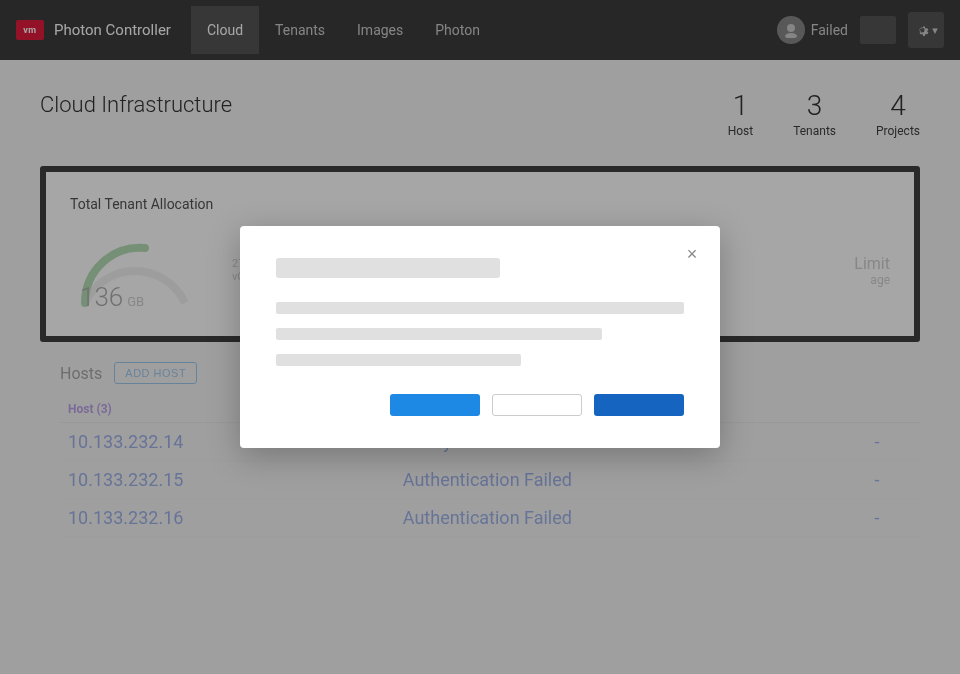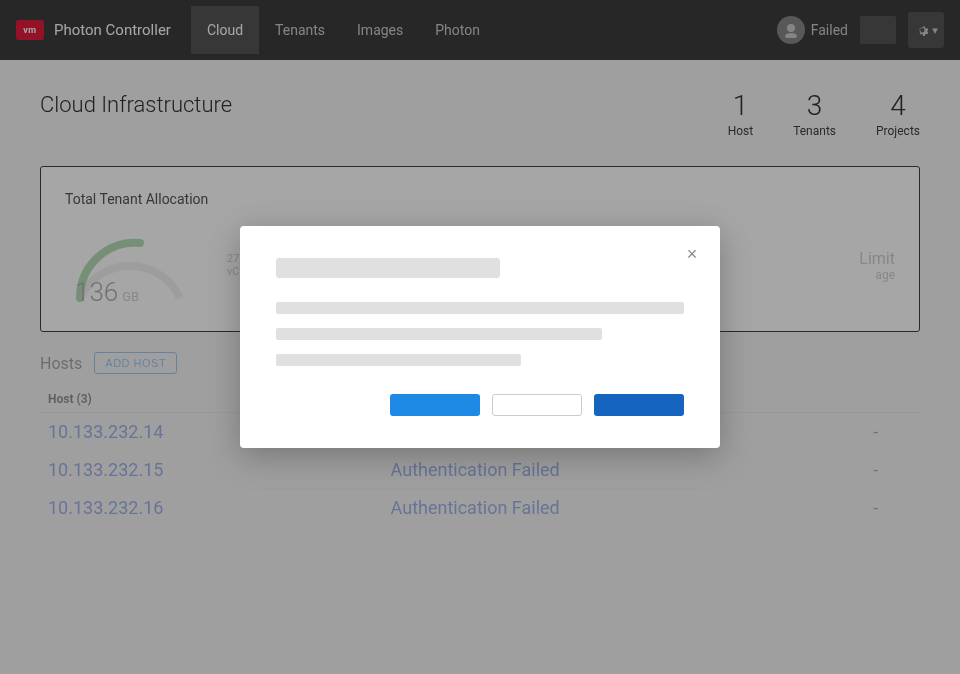--- a/index.html
+++ b/index.html
@@ -134,21 +134,21 @@
     }
     .stat-label {
       font-size: 12px;
       color: #404040;
       margin-top: 4px;
     }
 
     
     .card {
       background: white;
-      border: 1px solid #404040;
+      border: 6px solid #404040;
       border-radius: 3px;
       padding: 24px;
       margin-bottom: 20px;
     }
     .card-title {
       font-size: 14px;
       color: #555;
       margin-bottom: 16px;
     }
 
@@ -170,20 +170,21 @@
     }
     .gauge-vcpu {
       font-size: 11px;
       color: #888;
     }
 
     
     .hosts-section {
       margin-top: 20px;
       opacity: 0.4;
+      margin-left: 20px;
     }
     .section-header {
       display: flex;
       align-items: center;
       gap: 12px;
       margin-bottom: 12px;
     }
     .section-title {
       font-size: 16px;
       color: #333;
@@ -200,21 +201,21 @@
       text-transform: uppercase;
       letter-spacing: 0.5px;
     }
     .hosts-table {
       width: 100%;
       border-collapse: collapse;
     }
     .hosts-table thead th {
       text-align: left;
       font-size: 12px;
-      color: #000000;
+      color: #6d28d9;
       padding: 6px 8px;
       border-bottom: 1px solid #e0e0e0;
     }
     .hosts-table tbody td {
       padding: 8px 8px;
       font-size: 18px;
       color: #1d4ed8;
       border-bottom: 1px solid #f0f0f0;
     }
     .status-ready { color: #4caf50; }

